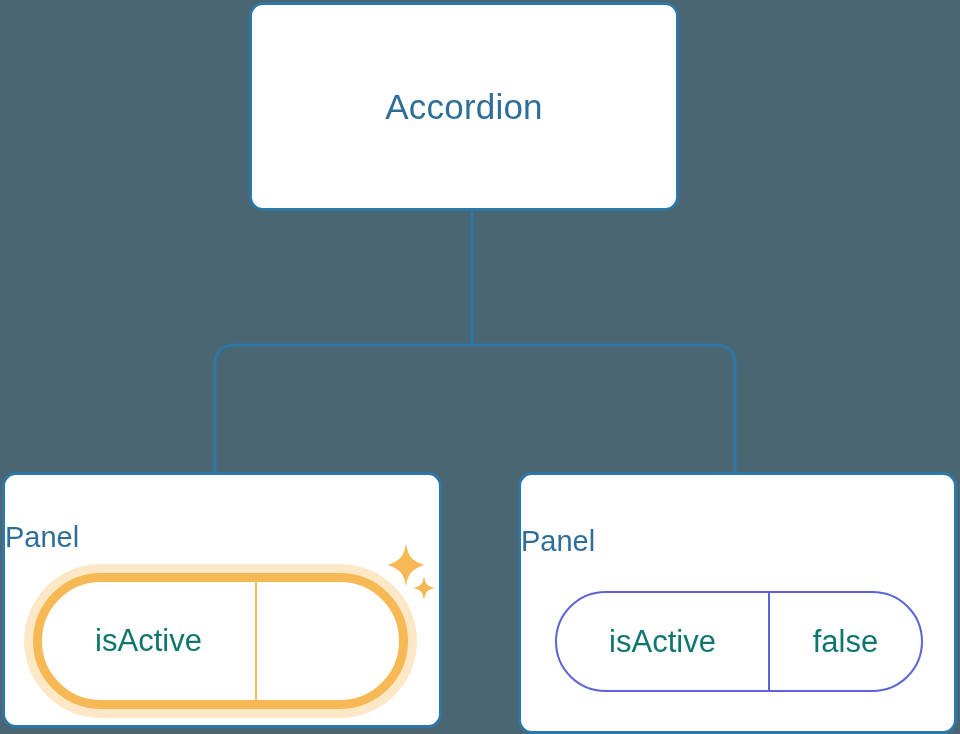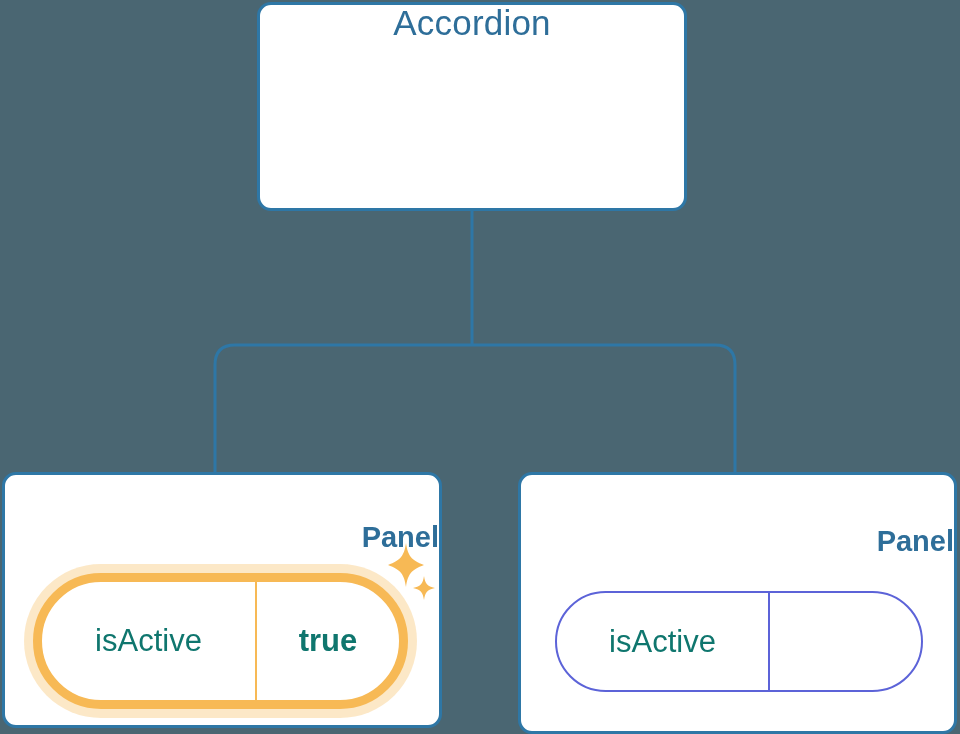--- a/index.html
+++ b/index.html
@@ -35,26 +35,26 @@
   .node-card {
     position: absolute;
     background: #ffffff;
     border: 3px solid #2e77a6;
     border-radius: 14px;
     box-sizing: border-box;
   }
 
   
   #node-accordion {
-    left: 257px;
+    left: 249px;
     top: 2px;
     width: 430px;
     height: 209px;
     display: flex;
-    align-items: flex-start;
+    align-items: center;
     justify-content: center;
   }
   .node-title-root {
     color: #2e6e99;
     font-size: 35px;
     font-weight: 400;
     letter-spacing: 0.2px;
     line-height: 1;
   }
 
@@ -68,24 +68,24 @@
   #node-panel-right {
     left: 518px;
     top: 472px;
     width: 439px;
     height: 262px;
   }
   .node-title-child {
     position: absolute;
     left: 0;
     right: 0;
-    text-align: right;
+    text-align: left;
     color: #2e6e99;
     font-size: 29px;
-    font-weight: 700;
+    font-weight: 400;
     line-height: 1;
   }
   #node-panel-left .node-title-child { top: 48px; }
   #node-panel-right .node-title-child { top: 52px; }
 
   
   .prop-pill {
     position: absolute;
     display: flex;
     align-items: stretch;
@@ -167,29 +167,29 @@
   <div class="node-card" id="node-accordion">
     <div class="node-title-root">Accordion</div>
   </div>
 
   <div class="node-card" id="node-panel-left">
     <div class="node-title-child">Panel</div>
   </div>
 
   <div class="prop-pill" id="pill-left">
     <div class="prop-key">isActive</div>
-    <div class="prop-value">true</div>
   </div>
 
   <svg id="sparkle-group" viewBox="0 0 58 70" width="58" height="70" fill="none">
     <path d="M 23 4 C 25 17 28 21 41 26 C 28 31 25 35 23 48 C 21 35 18 31 5 26 C 18 21 21 17 23 4 Z" fill="#f7b955"></path>
     <path d="M 41 37 C 42.3 45 44 47.3 52 49 C 44 50.7 42.3 53 41 61 C 39.7 53 38 50.7 30 49 C 38 47.3 39.7 45 41 37 Z" fill="#f7b955"></path>
   </svg>
 
   <div class="node-card" id="node-panel-right">
     <div class="node-title-child">Panel</div>
   </div>
 
   <div class="prop-pill" id="pill-right">
     <div class="prop-key">isActive</div>
+    <div class="prop-value">false</div>
   </div>
 
 </div>
 
 </body></html>

